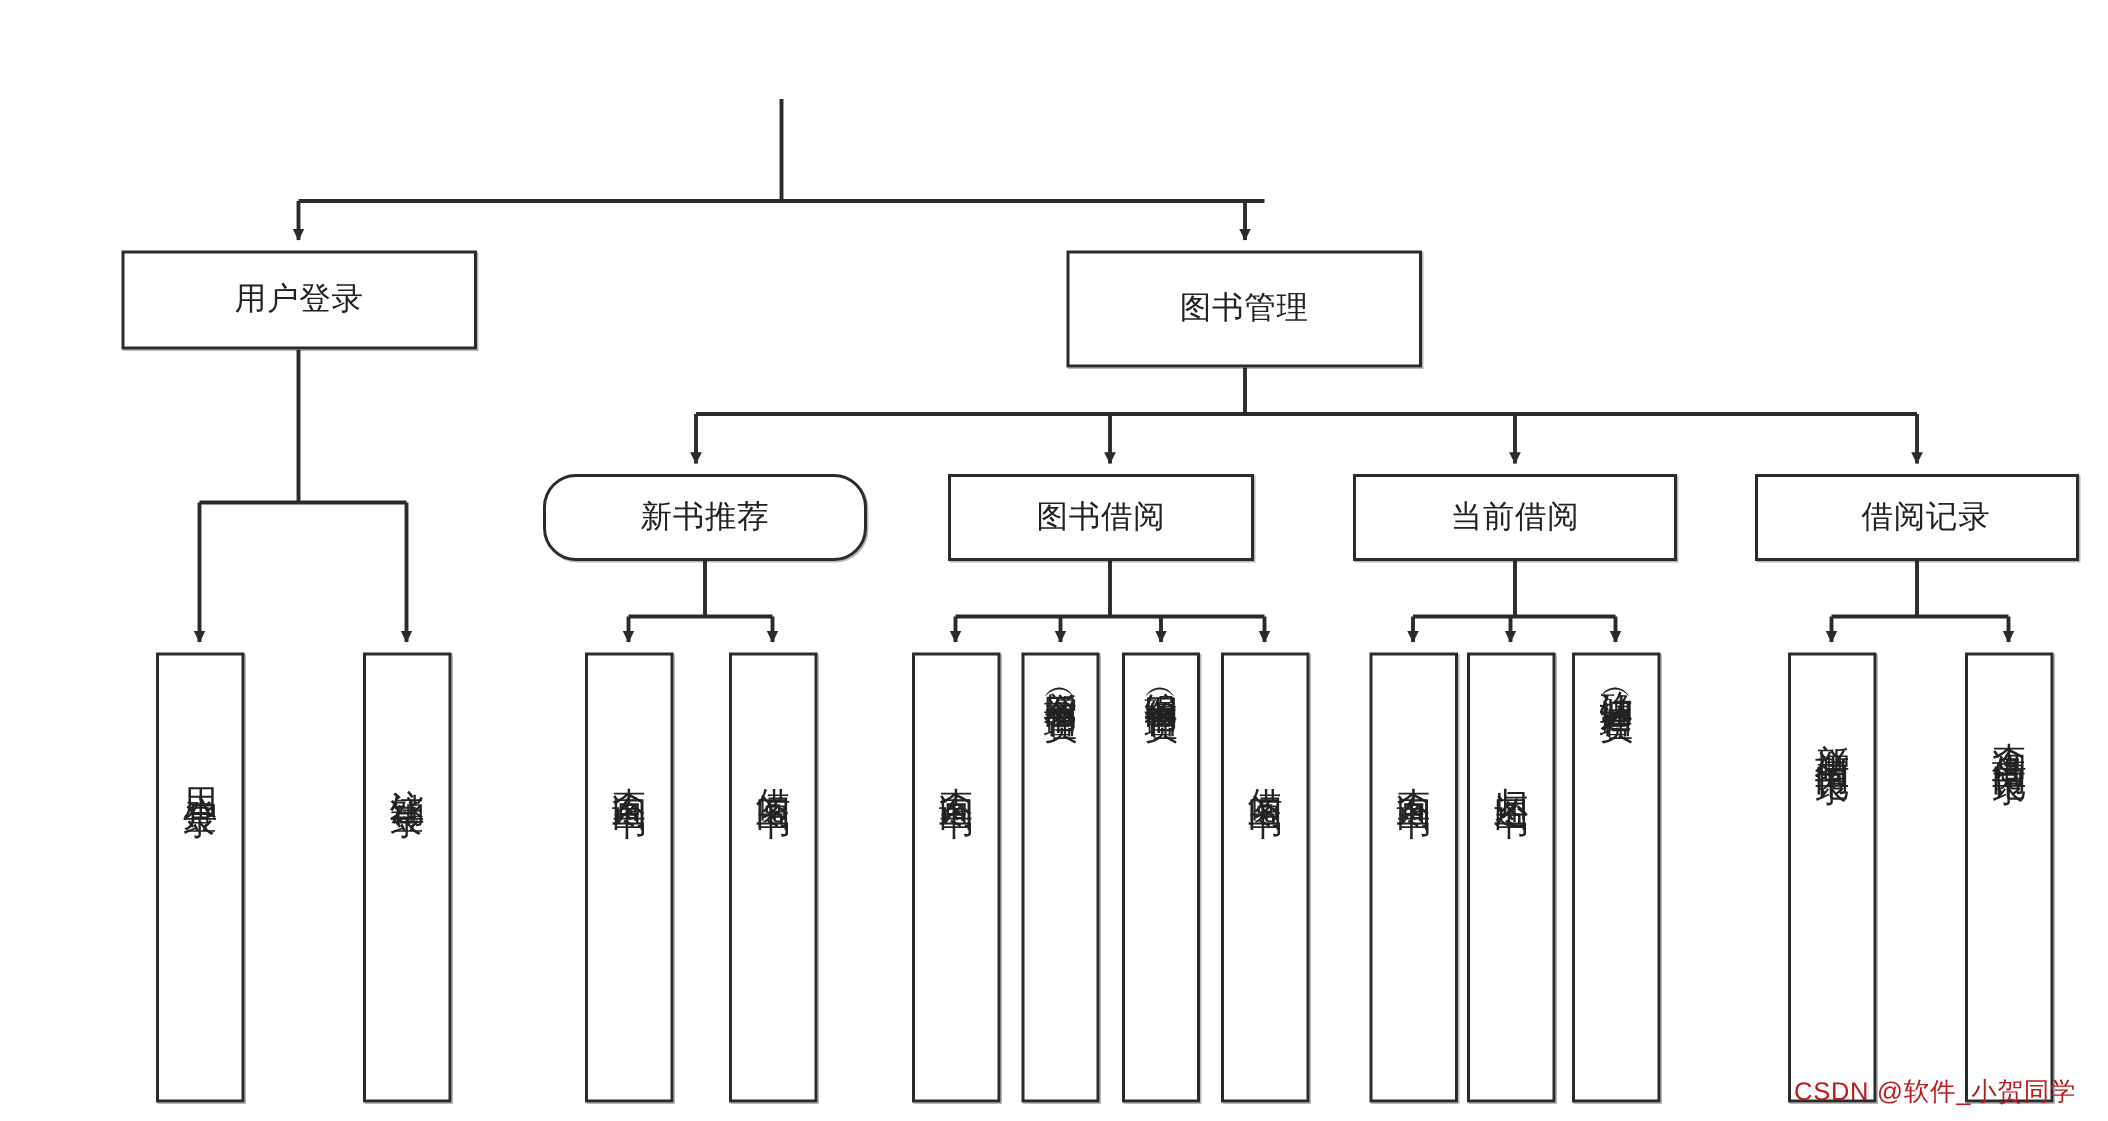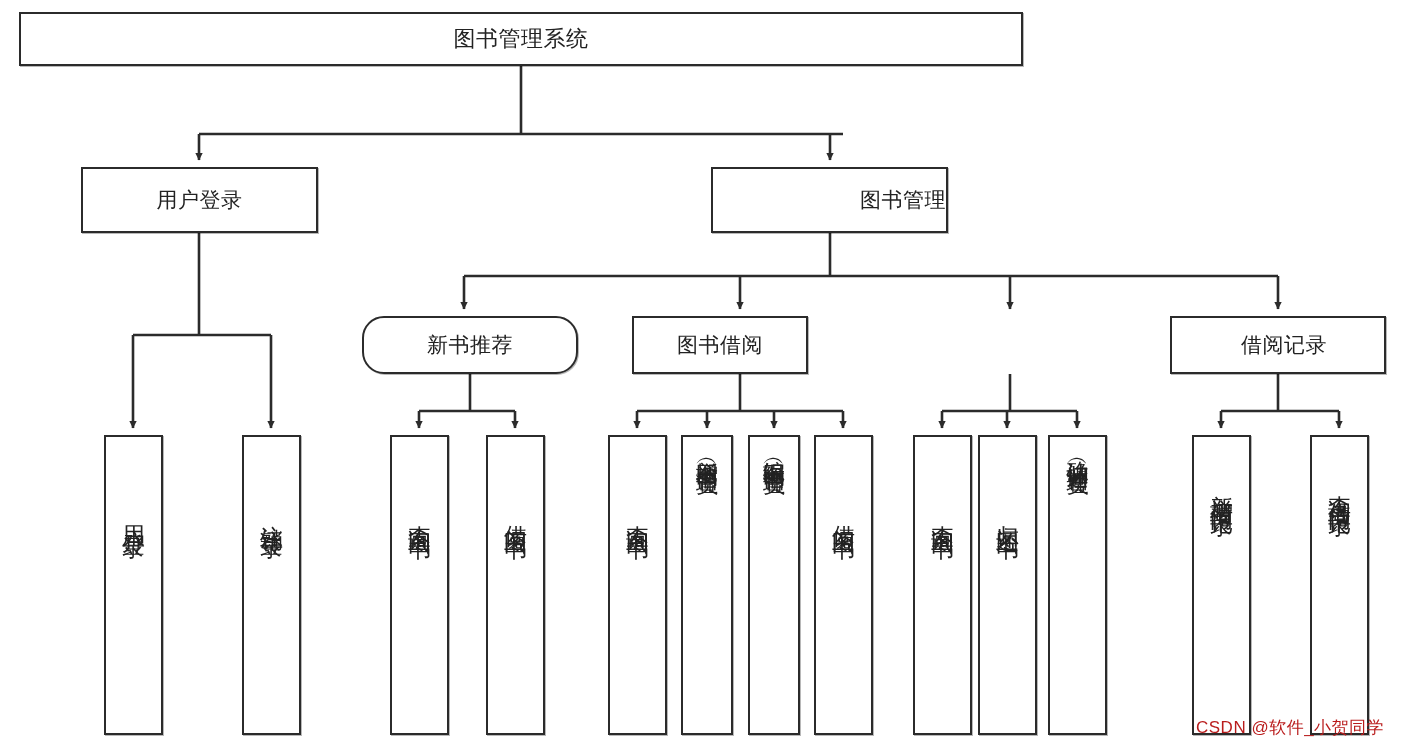--- a/index.html
+++ b/index.html
@@ -121,36 +121,36 @@
       <path d="M1007,411 L1007,428" marker-end="url(#arrow)"></path>
       <path d="M1077,411 L1077,428" marker-end="url(#arrow)"></path>
 
       <path d="M1278,374 L1278,411"></path>
       <path d="M1221,411 L1339,411"></path>
       <path d="M1221,411 L1221,428" marker-end="url(#arrow)"></path>
       <path d="M1339,411 L1339,428" marker-end="url(#arrow)"></path>
     </g>
   </svg>
 
-  <div class="node horiz root" style="left:19px; top:12px; width:1004px; height:54px;">
-    <span class="lbl">图书管理系统</span>
-  </div>
 
   <div class="node horiz" style="left:81px; top:167px; width:237px; height:66px;">
     <span class="lbl">用户登录</span>
   </div>
-  <div class="node horiz" style="left:711px; top:167px; width:237px; height:66px;justify-content:flex-end;">
+  <div class="node horiz" style="left:711px; top:167px; width:237px; height:78px;">
     <span class="lbl">图书管理</span>
   </div>
 
   <div class="node horiz" style="left:362px; top:316px; width:216px; height:58px;border-radius:22px;">
     <span class="lbl">新书推荐</span>
   </div>
-  <div class="node horiz" style="left:632px; top:316px; width:176px; height:58px;">
+  <div class="node horiz" style="left:632px; top:316px; width:204px; height:58px;">
     <span class="lbl">图书借阅</span>
+  </div>
+  <div class="node horiz" style="left:902px; top:316px; width:216px; height:58px;">
+    <span class="lbl">当前借阅</span>
   </div>
   <div class="node horiz" style="left:1170px; top:316px; width:216px; height:58px;padding-left:12px;">
     <span class="lbl">借阅记录</span>
   </div>
 
   <div class="node vert" style="left:104px; top:435px; width:59px; height:300px; padding-top:70px;">
     <span class="lbl">用户登录</span>
   </div>
   <div class="node vert" style="left:242px; top:435px; width:59px; height:300px; padding-top:70px;">
     <span class="lbl">注销登录</span>

